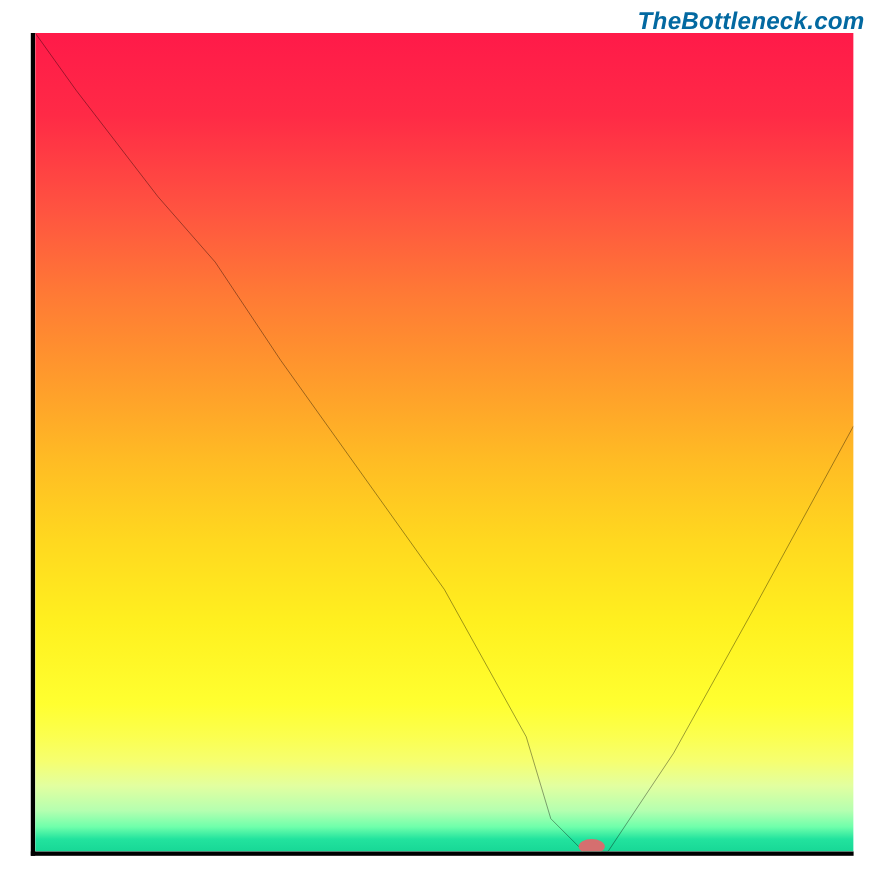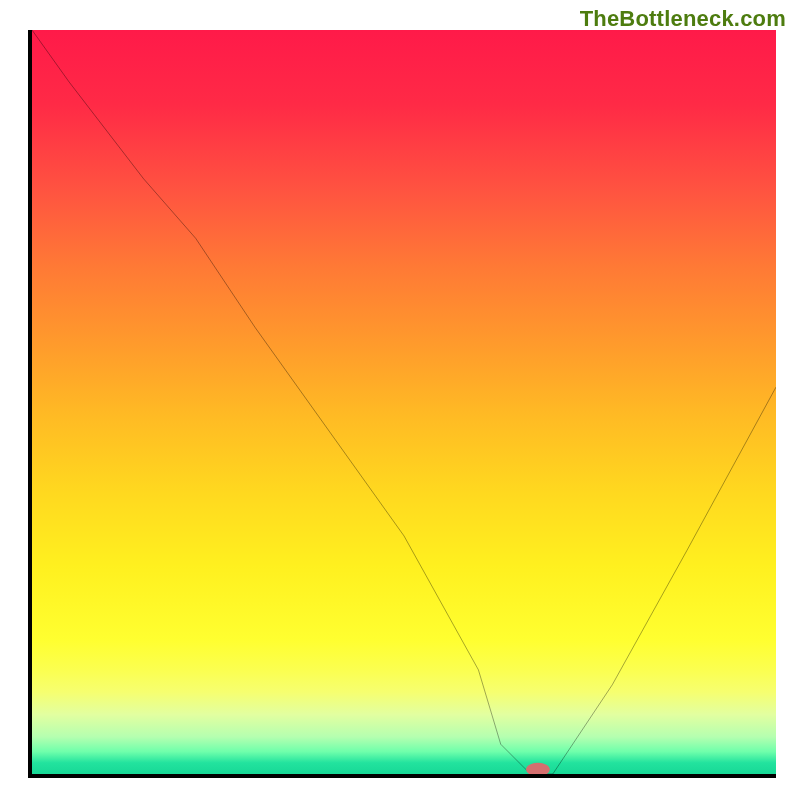--- a/index.html
+++ b/index.html
@@ -14,22 +14,23 @@
     position: relative;
     width: 800px;
     height: 800px;
   }
   .attr {
     position: absolute;
     top: 6px;
     right: 14px;
     font-size: 22px;
     font-weight: 600;
-    color: #4d7c0f;
+    color: #0369a1;
     letter-spacing: 0.2px;
+    font-style: italic;
   }
   .plot-area {
     position: absolute;
     left: 28px;
     top: 30px;
     width: 744px;
     height: 744px;
     border-left: 4px solid #000;
     border-bottom: 4px solid #000;
     overflow: hidden;

